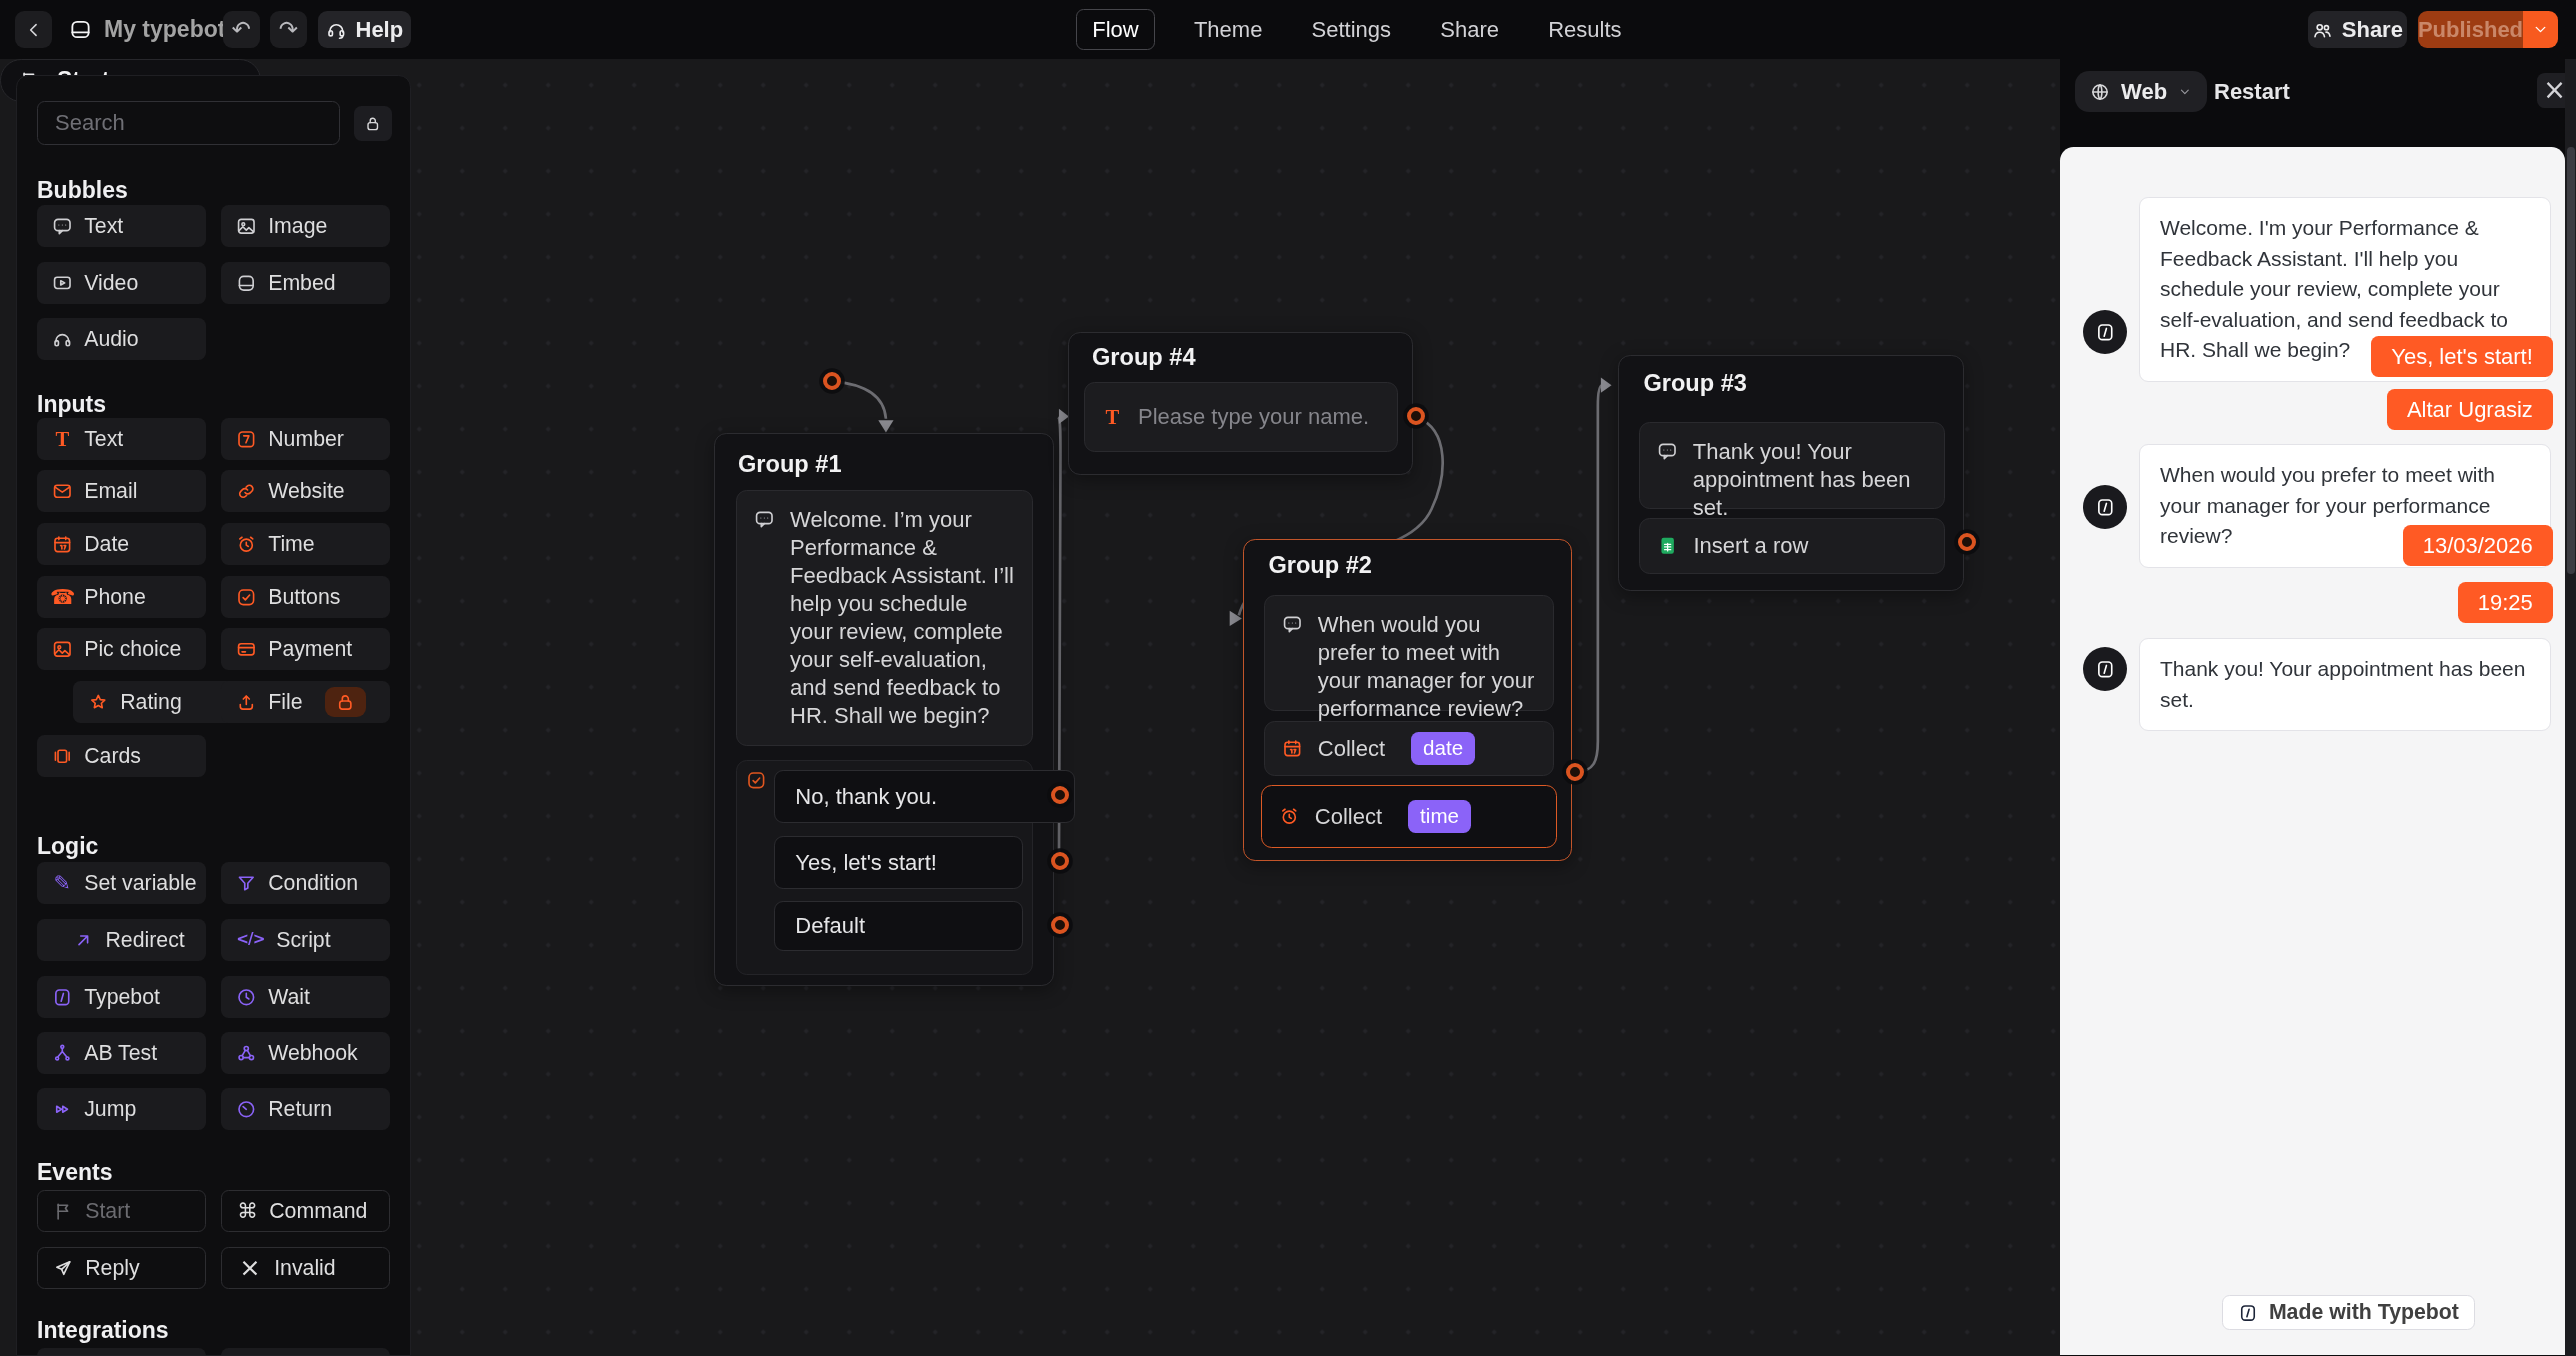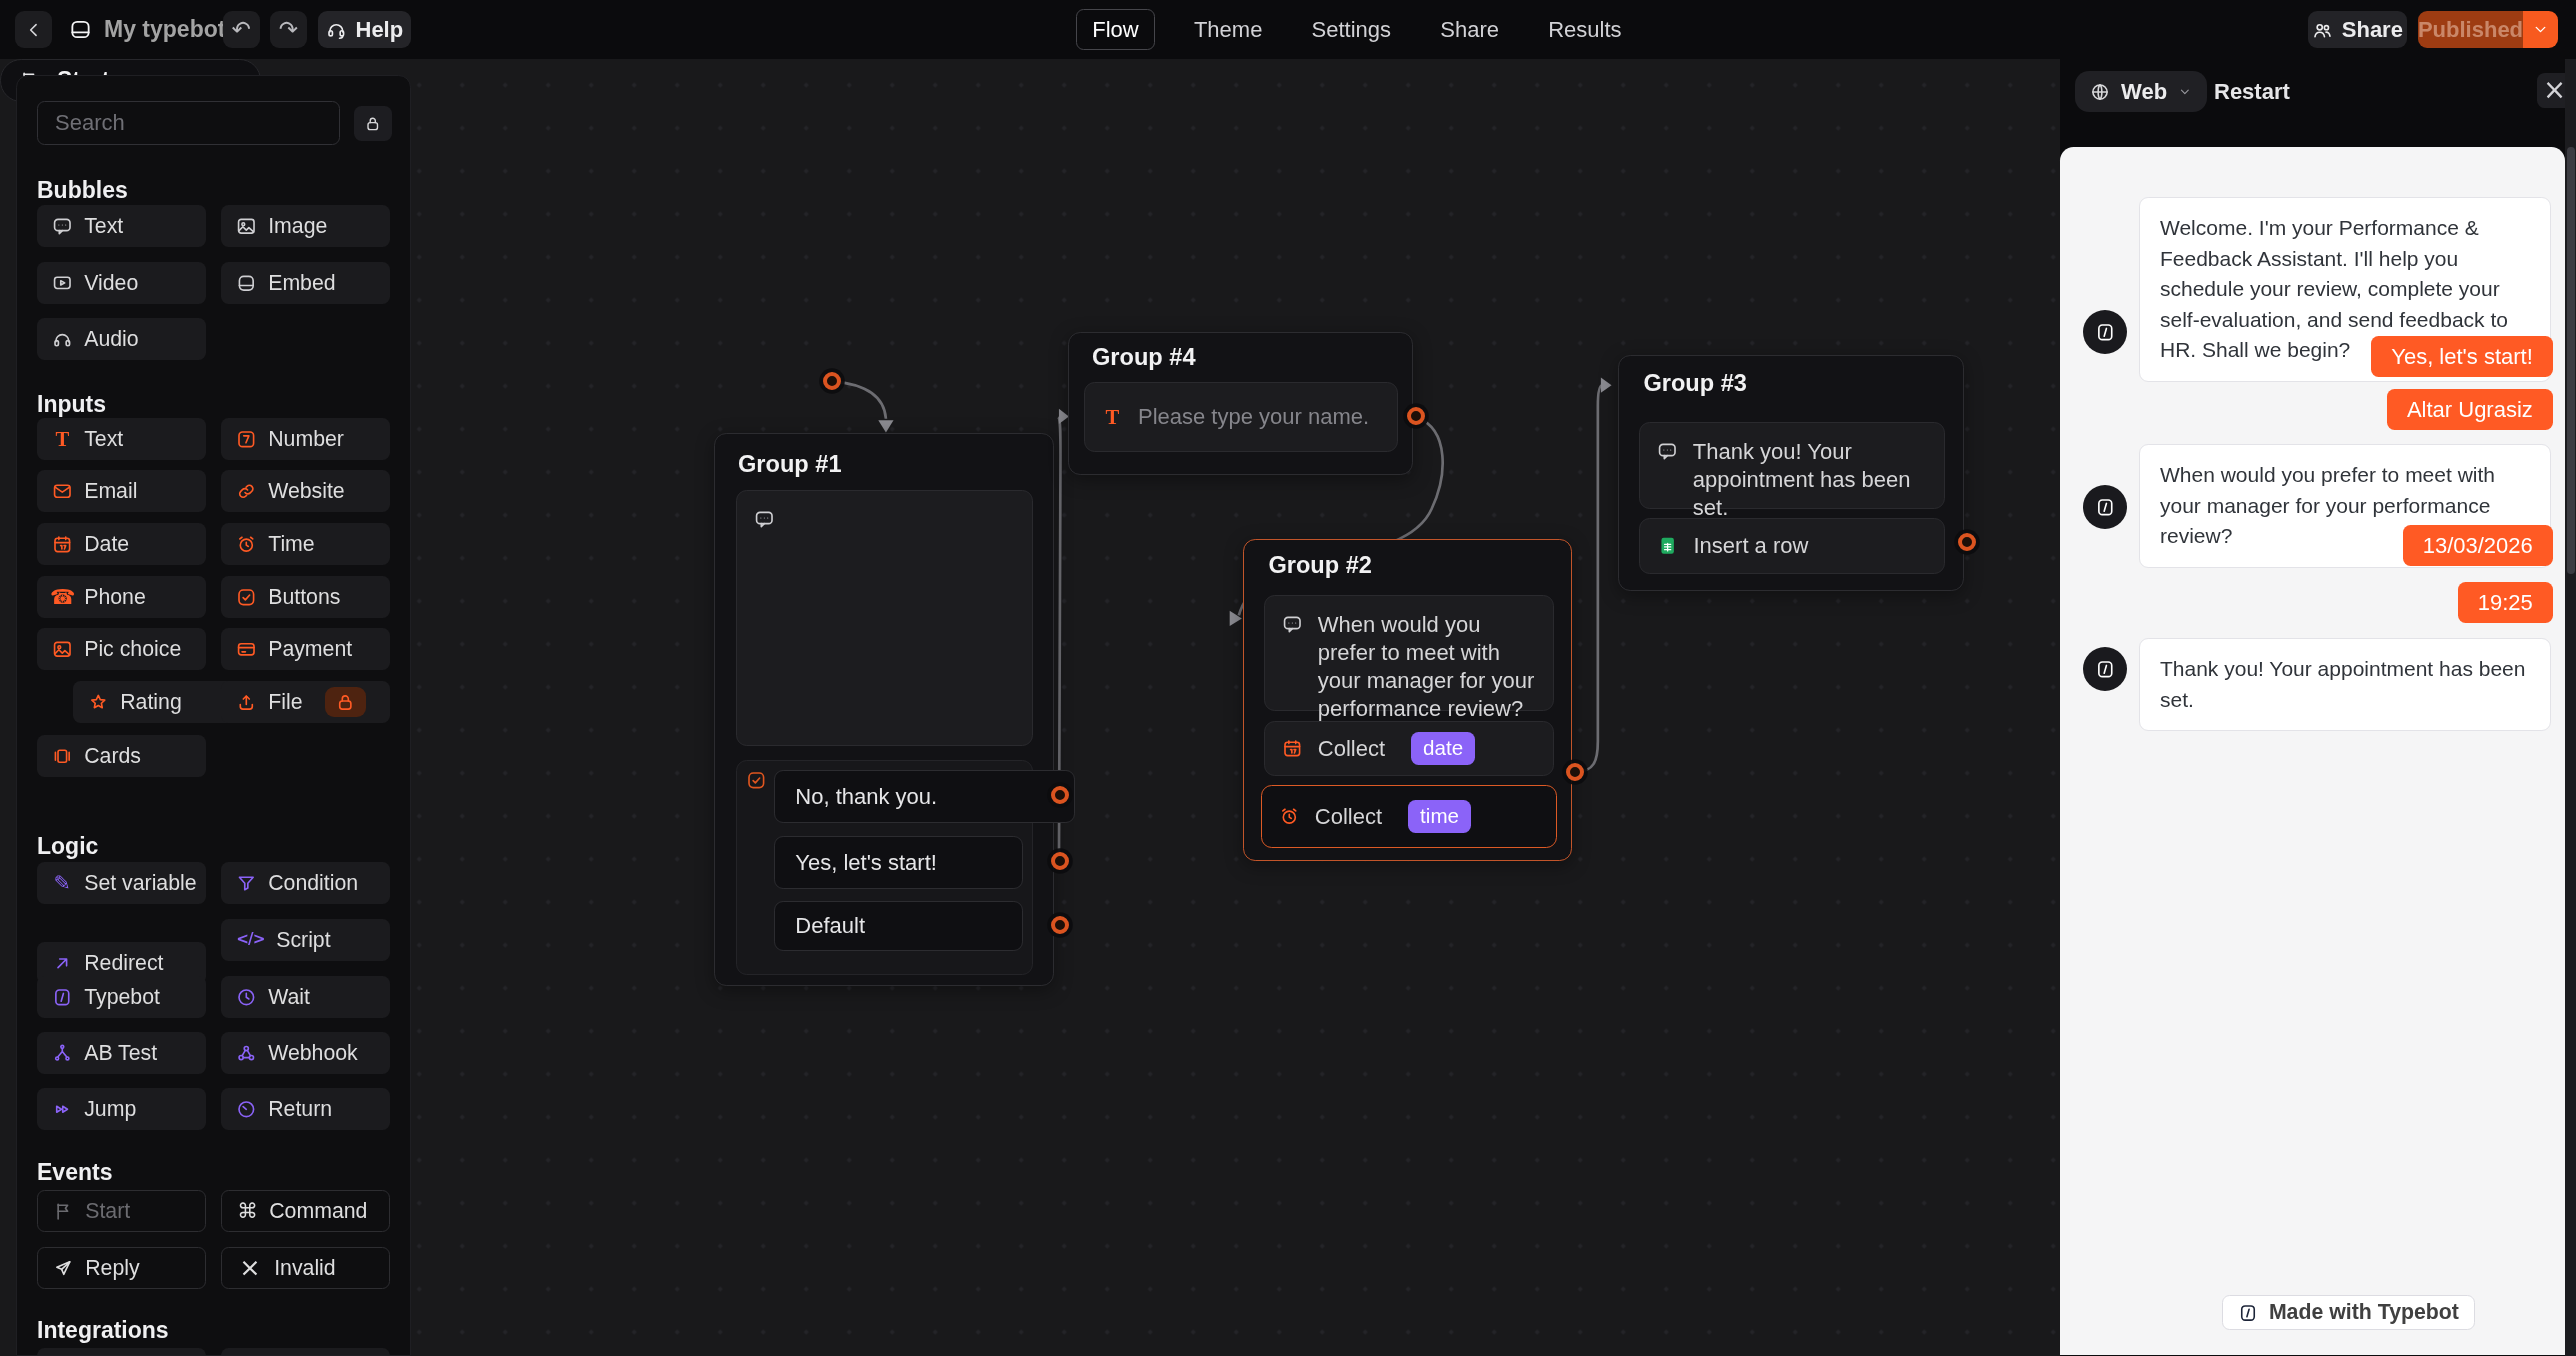--- a/index.html
+++ b/index.html
@@ -146,20 +146,21 @@
       <div class="block" style="left:21.3px;top:56px;width:297px;height:256px;">
         <i class="ic">
             <svg viewBox="0 0 24 24" fill="none" stroke="currentColor" stroke-width="1.9" stroke-linecap="round" stroke-linejoin="round">
               <rect x="3" y="4" width="18" height="13" rx="4"></rect>
               <path d="M8.5 17v3.6L12 17"></path>
               <circle cx="8" cy="10.5" r=".6" fill="currentColor" stroke="none"></circle>
               <circle cx="12" cy="10.5" r=".6" fill="currentColor" stroke="none"></circle>
               <circle cx="16" cy="10.5" r=".6" fill="currentColor" stroke="none"></circle>
             </svg>
           </i>
+        <div style="width:235px;">Welcome. I’m your Performance &amp; Feedback Assistant. I’ll help you schedule your review, complete your self-evaluation, and send feedback to HR. Shall we begin?</div>
       </div>
       <div id="g1-buttons">
         <i id="g1-check" class="ic">
             <svg viewBox="0 0 24 24" fill="none" stroke="currentColor" stroke-width="1.9" stroke-linecap="round" stroke-linejoin="round">
               <rect x="3.5" y="3.5" width="17" height="17" rx="5"></rect>
               <path d="M8.3 12.4l2.6 2.6 5-5.6"></path>
             </svg>
           </i>
         <div class="choice" style="left:37px;top:9.1px;width:301px;height:53px;">No, thank you.</div>
         <div class="choice" style="left:37px;top:75px;width:249px;height:53px;">Yes, let's start!</div>
@@ -496,21 +497,21 @@
         <span>Set variable</span>
       </div>
     <div class="card c-purple col2" style="top:786px;">
       <i class="ic">
           <svg viewBox="0 0 24 24" fill="none" stroke="currentColor" stroke-width="1.9" stroke-linecap="round" stroke-linejoin="round">
             <path d="M4 5h16l-6.2 7v5.5l-3.6 2V12z"></path>
           </svg>
         </i>
         <span>Condition</span>
       </div>
-    <div class="card c-purple col1" style="top:866px;">
+    <div class="card c-purple col1" style="top:843px;justify-content:center;">
       <i class="ic">
           <svg viewBox="0 0 24 24" fill="none" stroke="currentColor" stroke-width="1.9" stroke-linecap="round" stroke-linejoin="round">
             <path d="M7 17L17 7M9 7h8v8"></path>
           </svg>
         </i>
         <span>Redirect</span>
       </div>
     <div class="card c-purple col2" style="top:843px;">
       <i class="ic" style="font-size:15.2px;font-weight:700;width:auto;letter-spacing:-0.8px;">&lt;/&gt;</i>
         <span>Script</span>

